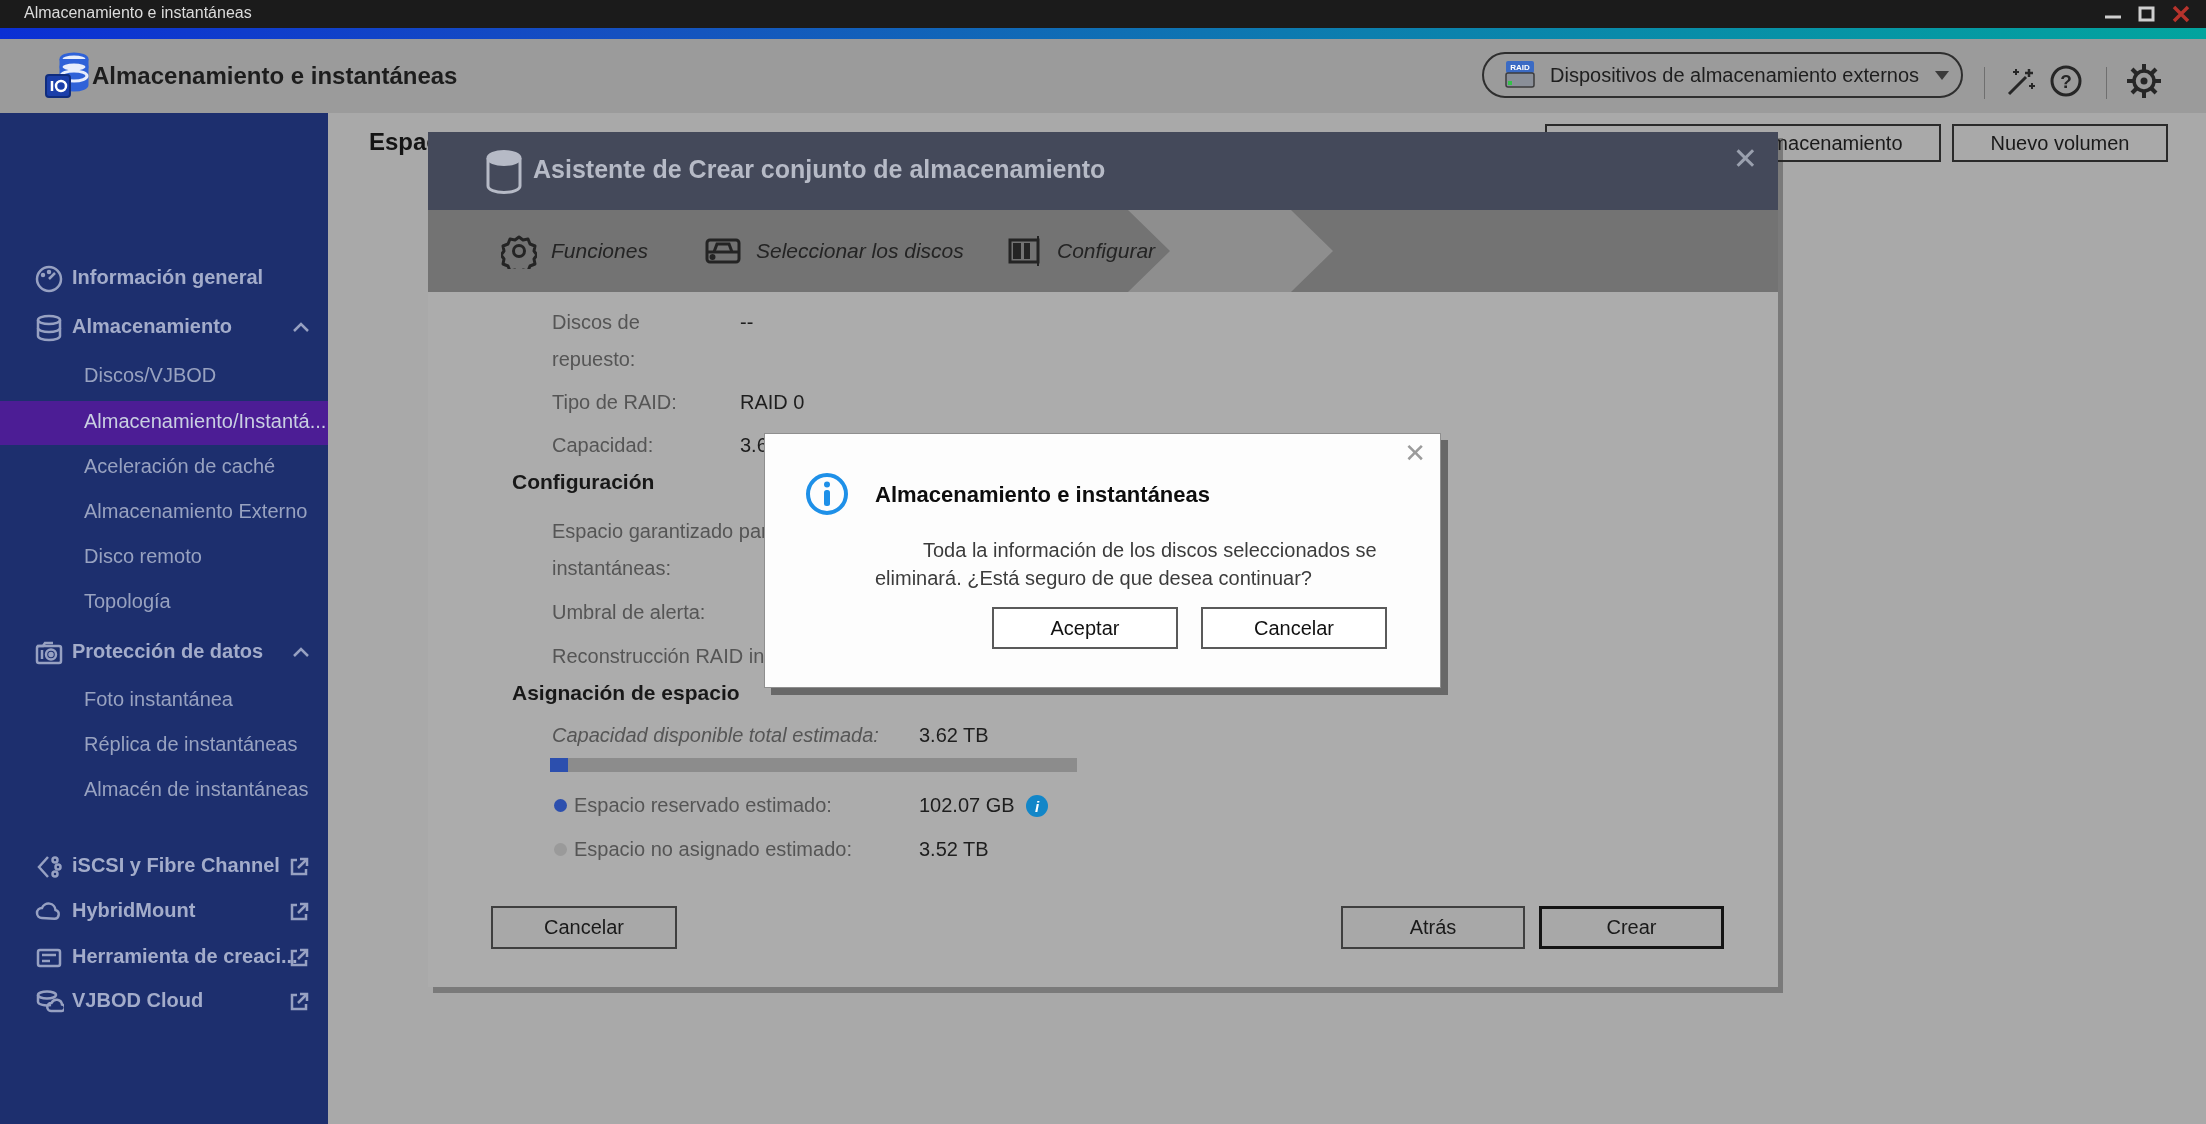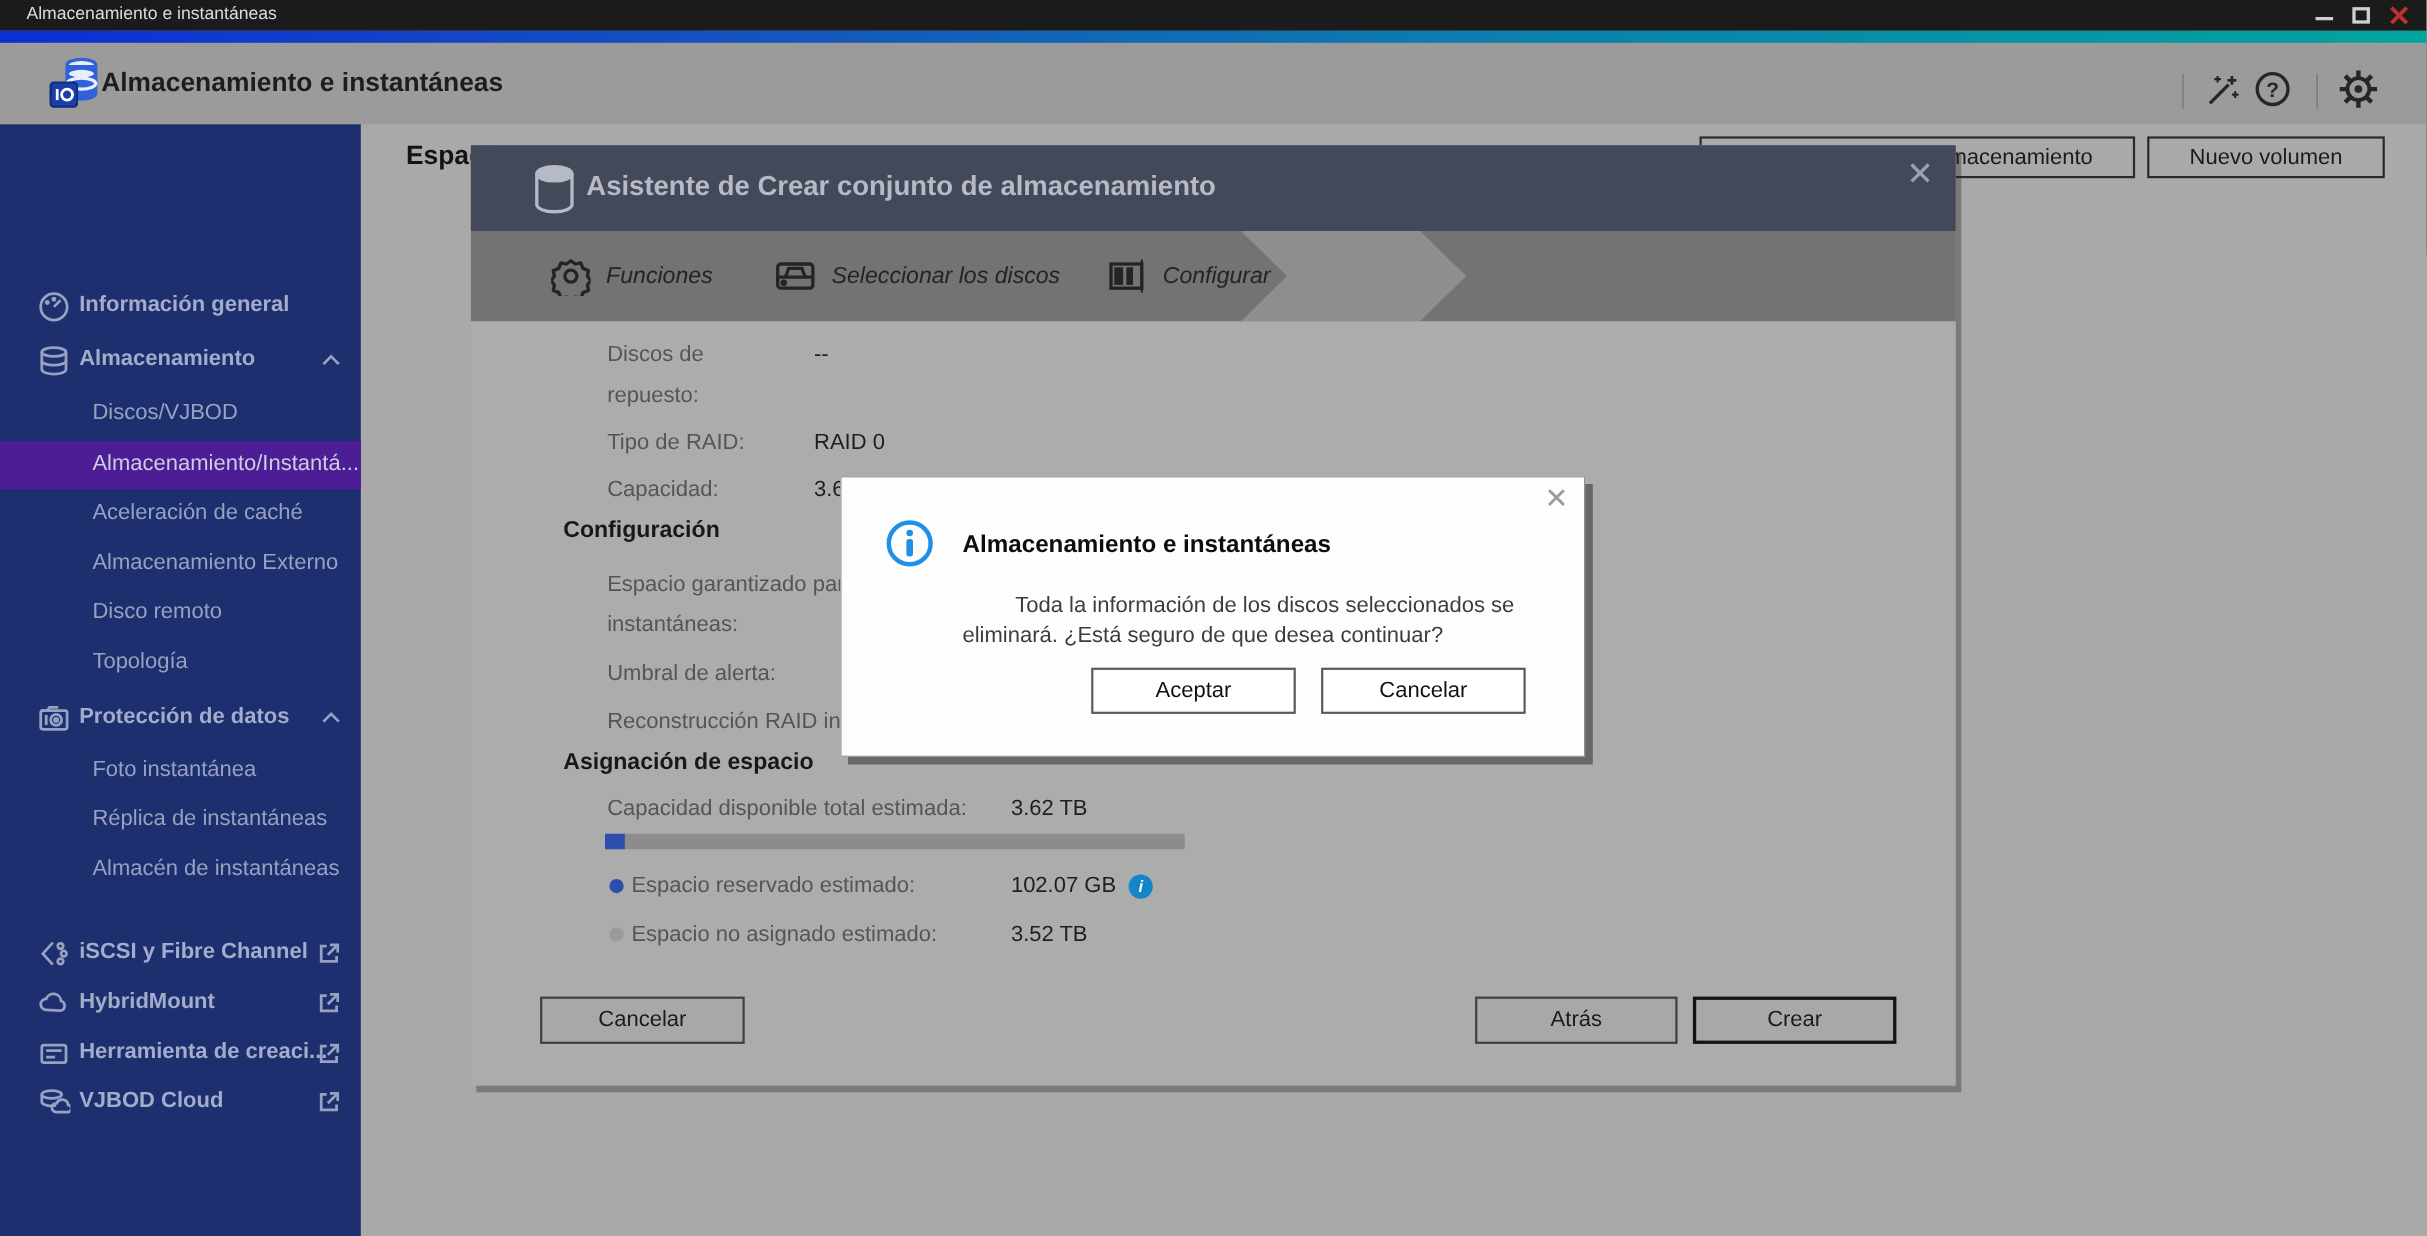--- a/index.html
+++ b/index.html
@@ -118,20 +118,32 @@
           <ellipse cx="30" cy="16" rx="13" ry="5" fill="#e8eefc"></ellipse>
           <ellipse cx="30" cy="25" rx="13" ry="5" fill="#2f62d8" stroke="#e8eefc"></ellipse>
         </g>
         <rect x="2" y="24" width="24" height="22" rx="3" fill="#1b3faa" stroke="#0f2c7d" stroke-width="2"></rect>
         <line x1="8" y1="30" x2="8" y2="40" stroke="#ffffff" stroke-width="2.5"></line>
         <circle cx="17" cy="35" r="5" fill="none" stroke="#ffffff" stroke-width="2.5"></circle>
       </svg>
     </div>
     <span class="apptitle">Almacenamiento e instantáneas</span>
 
+    <div class="devdrop">
+      <span>
+        <svg width="36" height="30" viewBox="0 0 36 30">
+          <rect x="4" y="1" width="28" height="12" rx="2" fill="#3b6bc4"></rect>
+          <text x="18" y="10" font-size="8" fill="#ffffff" text-anchor="middle" font-family="Liberation Sans,sans-serif" font-weight="bold">RAID</text>
+          <rect x="4" y="13" width="28" height="14" rx="2" fill="#8a8f98" stroke="#3c3c3c" stroke-width="1.5"></rect>
+          <rect x="6" y="21" width="4" height="4" fill="#35c24a"></rect>
+        </svg>
+      </span>
+      <span class="lbl">Dispositivos de almacenamiento externos</span>
+      <span class="caret"></span>
+    </div>
 
     <div class="hdr-sep" style="left:1984px;"></div>
     <div class="hdr-btn" style="left:2000px;">
       <svg width="36" height="36" viewBox="0 0 36 36" stroke="#262626" stroke-width="3" fill="none">
         <line x1="7" y1="31" x2="24" y2="14"></line>
         <path d="M27 6 v8 M23 10 h8" stroke-width="2.5"></path>
         <path d="M14 6 v6 M11 9 h6" stroke-width="2"></path>
         <path d="M30 20 v6 M27 23 h6" stroke-width="2"></path>
       </svg>
     </div>
@@ -405,21 +417,21 @@
         </div>
     </div>
     <div class="wfield" style="top:506px;">
       <div class="wlabel">
           <div>Reconstrucción RAID inmediata:</div>
         </div>
     </div>
 
     <div class="wsection" style="top:549px;">Asignación de espacio</div>
 
-    <div class="alloc-label" style="top:592px;">Capacidad disponible total estimada:</div>
+    <div class="alloc-label" style="top:592px;font-style:italic;">Capacidad disponible total estimada:</div>
     <div class="alloc-value" style="top:592px;">3.62 TB</div>
 
     <div class="pbar">
       <div class="pfill" style="width:3.4%;"></div>
     </div>
 
     <div class="legend-dot" style="top:667px;background:#2c4fae;"></div>
     <div class="legend-txt" style="top:662px;">Espacio reservado estimado:</div>
     <div class="legend-val" style="top:662px;">102.07 GB</div>
     <div class="info-badge" style="top:663px;">i</div>

